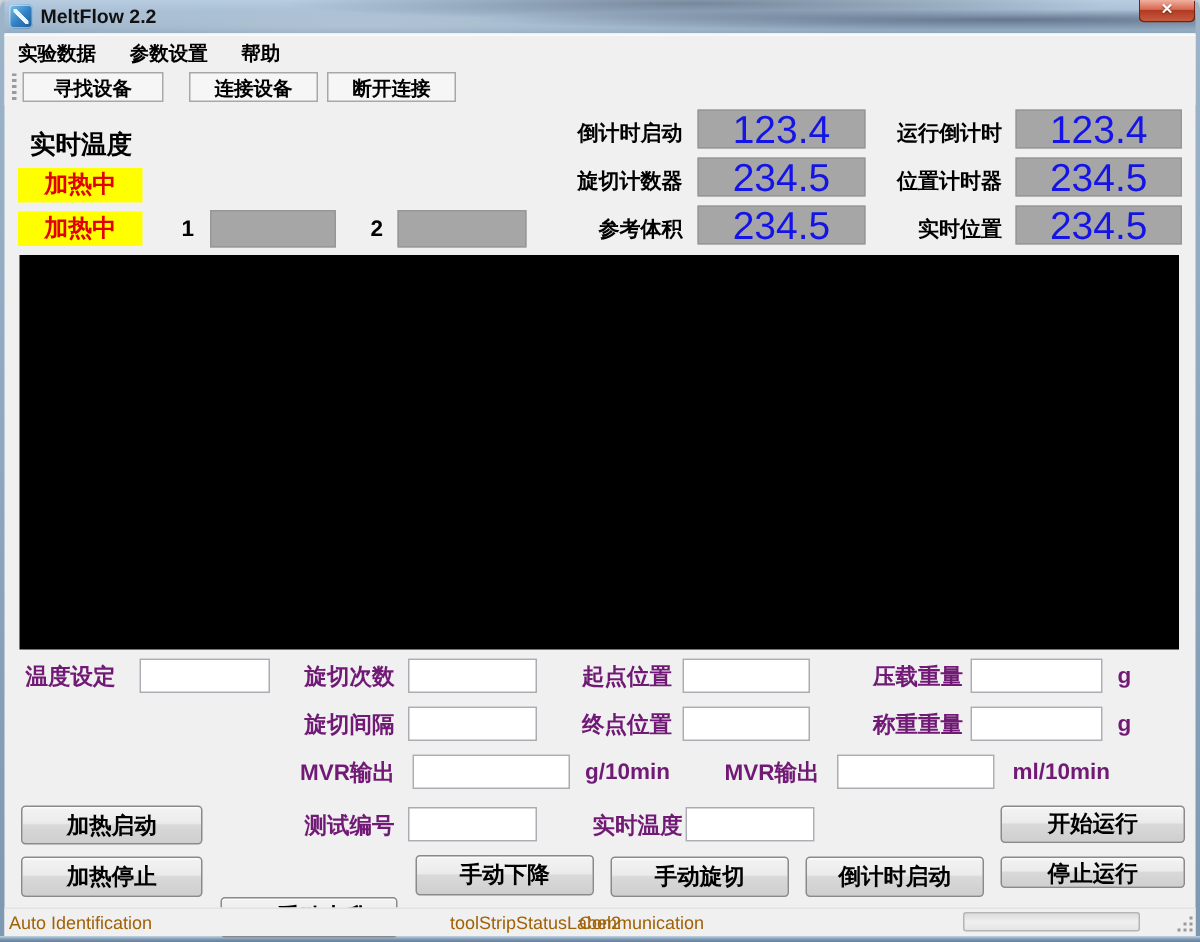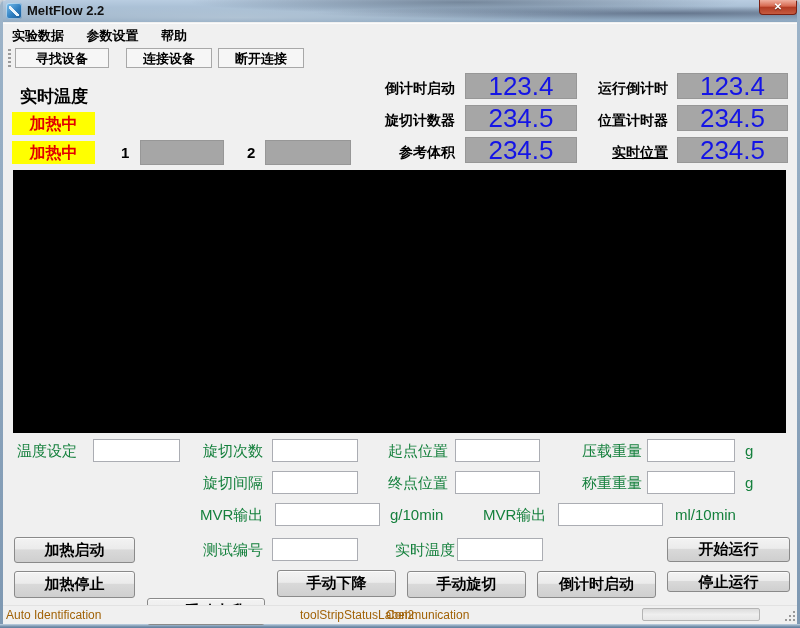--- a/index.html
+++ b/index.html
@@ -43,21 +43,21 @@
       font-size:16px;font-weight:bold;text-align:center;line-height:23px;}
   .gbox{background:#a6a6a6;border:1px solid #979797;color:#1414e6;text-align:center;}
   .bigvalue{font-size:56px;line-height:57px;letter-spacing:1px;}
   .chlabel{font-size:15px;font-weight:bold;}
   .rlabel{font-size:14px;font-weight:bold;text-align:right;}
   .rvalue{width:112px;height:26px;font-size:26px;line-height:25px;}
 
   .plot{left:13px;top:170px;width:773px;height:263px;background:#000;}
 
   
-  .flabel{font-size:15px;font-weight:normal;color:#15803d;}
+  .flabel{font-size:15px;font-weight:bold;color:#701a75;}
   .inp{height:23px;background:#fff;border:1px solid #abadb3;font-size:14px;padding:0 3px;}
   .btn{background:linear-gradient(to bottom,#f3f3f3,#ebebeb 45%,#d9d9d9 50%,#cfcfcf);
       border:1px solid #8a8a8a;border-radius:3px;box-shadow:inset 0 1px 0 #fcfcfc;
       font-size:15px;font-weight:bold;color:#000;text-align:center;cursor:pointer;
       font-family:"Liberation Sans",sans-serif;}
 
   
   .statusbar{left:3px;top:605px;width:794px;height:19px;background:#f0f0f0;border-top:1px solid #e2e2e2;}
   .stext{font-size:12px;color:#a16207;top:608px;}
   .pbar{left:642px;top:608px;width:118px;height:13px;border:1px solid #b4b4b4;border-radius:2px;
@@ -106,21 +106,21 @@
   <div class="abs gbox rvalue" style="left:465px;top:73px;">123.4</div>
   <span class="abs rlabel" style="left:360px;top:112px;width:95px;">旋切计数器</span>
   <div class="abs gbox rvalue" style="left:465px;top:105px;">234.5</div>
   <span class="abs rlabel" style="left:360px;top:144px;width:95px;">参考体积</span>
   <div class="abs gbox rvalue" style="left:465px;top:137px;">234.5</div>
 
   <span class="abs rlabel" style="left:573px;top:80px;width:95px;">运行倒计时</span>
   <div class="abs gbox rvalue" style="left:677px;top:73px;width:111px;">123.4</div>
   <span class="abs rlabel" style="left:573px;top:112px;width:95px;">位置计时器</span>
   <div class="abs gbox rvalue" style="left:677px;top:105px;width:111px;">234.5</div>
-  <span class="abs rlabel" style="left:573px;top:144px;width:95px;text-decoration:underline;">实时位置</span>
+  <span class="abs rlabel" style="left:573px;top:144px;width:95px;">实时位置</span>
   <div class="abs gbox rvalue" style="left:677px;top:137px;width:111px;">234.5</div>
 
   <div class="abs plot"></div>
 
   <span class="abs flabel" style="left:17px;top:442px;">温度设定</span>
   <input class="abs inp" style="left: 93px; top: 439px; width: 87px;">
   <span class="abs flabel" style="left:203px;top:442px;">旋切次数</span>
   <input class="abs inp" style="left: 272px; top: 439px; width: 86px;">
   <span class="abs flabel" style="left:388px;top:442px;">起点位置</span>
   <input class="abs inp" style="left: 455px; top: 439px; width: 85px;">

